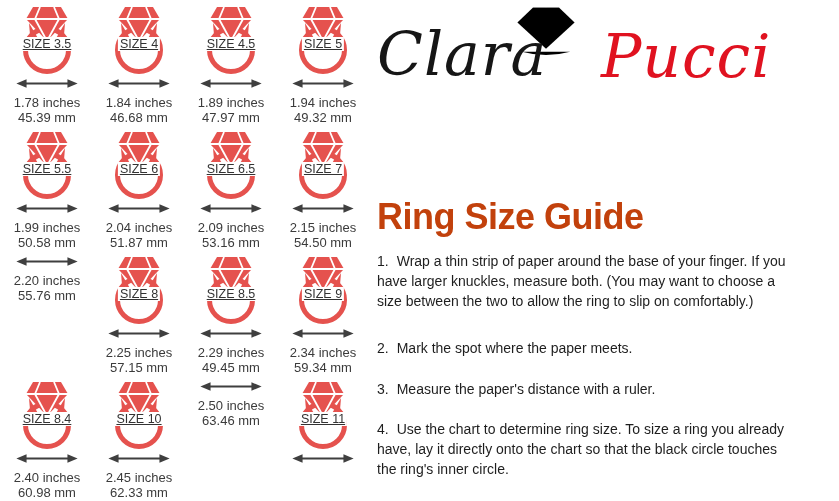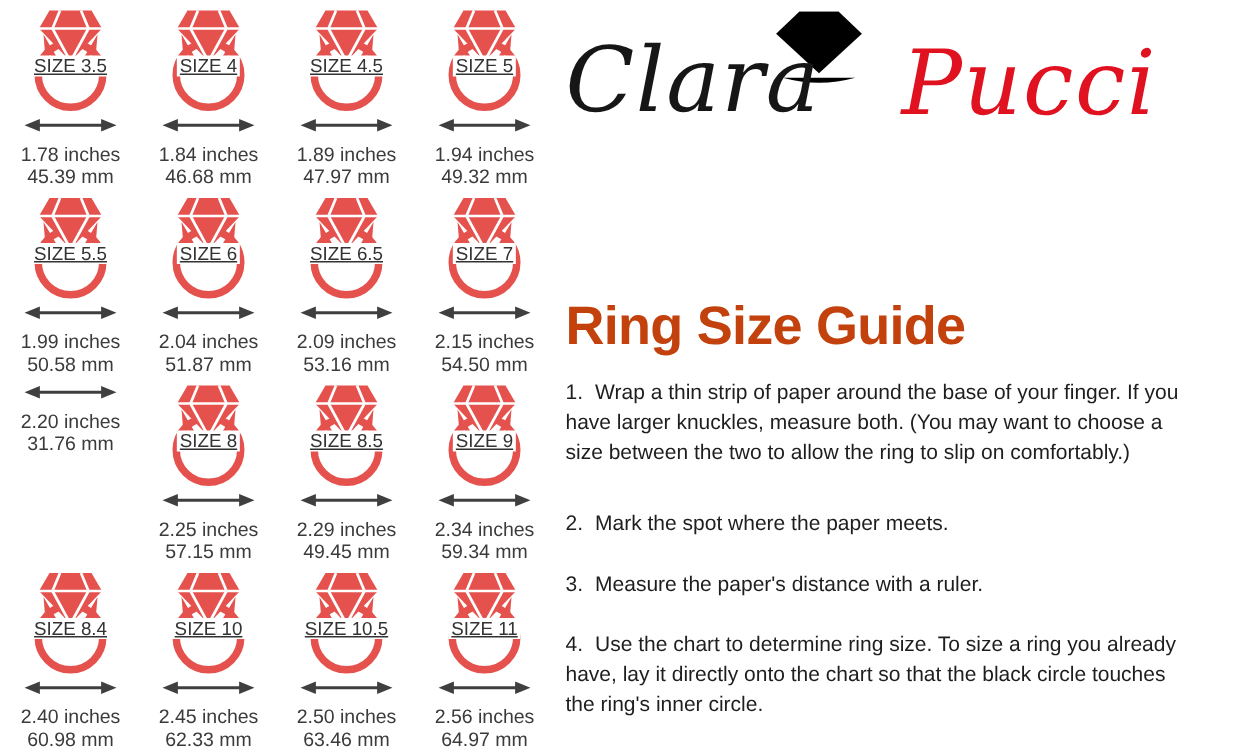--- a/index.html
+++ b/index.html
@@ -223,21 +223,21 @@
       <div>54.50 mm</div>
     </div>
   </div>
 
   <div class="cell">
     <svg class="arrow-svg">
         <use href="#arrow-shape"></use>
       </svg>
     <div class="meas">
       <div>2.20 inches</div>
-      <div>31.76 mm</div>
+      <div>55.76 mm</div>
     </div>
   </div>
 
   <div class="cell">
     <div class="ringwrap">
       <svg>
           <use href="#ring-shape"></use>
         </svg>
       <div class="sizelabel">SIZE 8</div>
     </div>
@@ -308,49 +308,39 @@
     <svg class="arrow-svg">
         <use href="#arrow-shape"></use>
       </svg>
     <div class="meas">
       <div>2.45 inches</div>
       <div>62.33 mm</div>
     </div>
   </div>
 
   <div class="cell">
-    <div class="ringwrap">
-      <svg>
-          <use href="#ring-shape"></use>
-        </svg>
-      <div class="sizelabel">SIZE 10.5</div>
-    </div>
     <svg class="arrow-svg">
         <use href="#arrow-shape"></use>
       </svg>
     <div class="meas">
       <div>2.50 inches</div>
       <div>63.46 mm</div>
     </div>
   </div>
 
   <div class="cell">
     <div class="ringwrap">
       <svg>
           <use href="#ring-shape"></use>
         </svg>
       <div class="sizelabel">SIZE 11</div>
     </div>
     <svg class="arrow-svg">
         <use href="#arrow-shape"></use>
       </svg>
-    <div class="meas">
-      <div>2.56 inches</div>
-      <div>64.97 mm</div>
-    </div>
   </div>
 
 </div>
 
 <div class="rightcol">
 
   <div class="logo">
     <svg class="logo-diamond">
         <use href="#logo-diamond-shape"></use>
       </svg>

